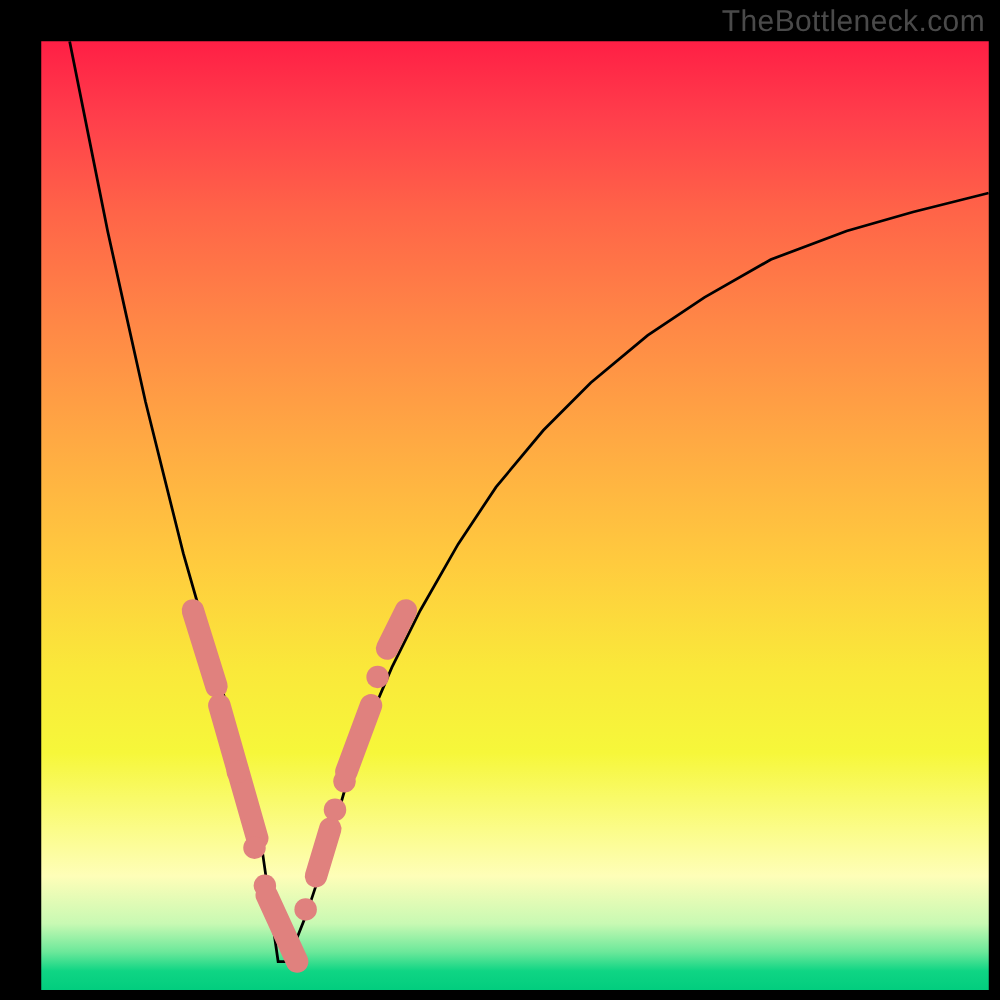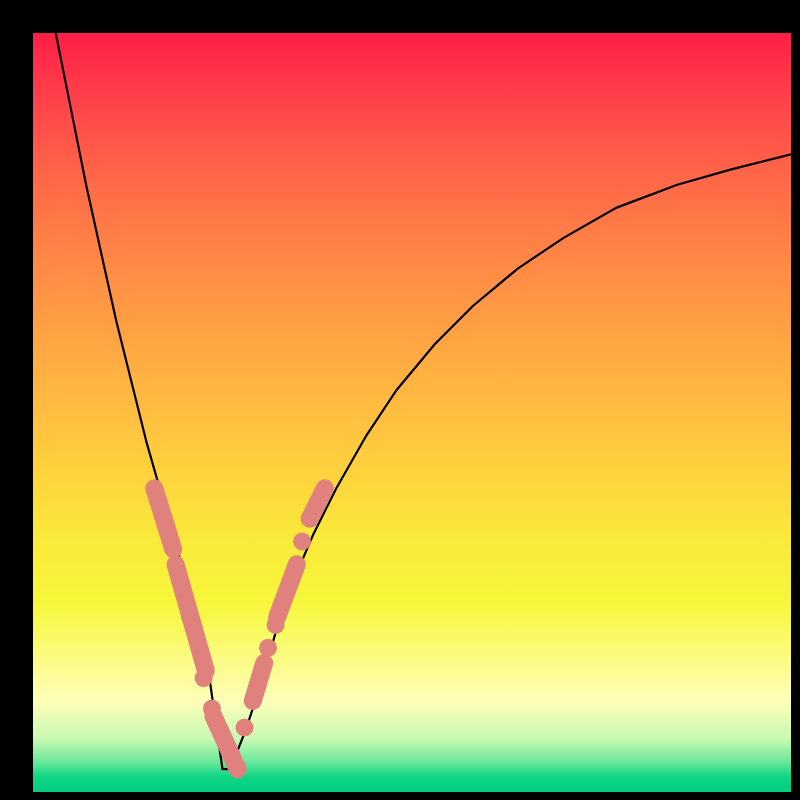--- a/index.html
+++ b/index.html
@@ -87,13 +87,14 @@
           <circle cx="211.5" cy="694.5" r="9" class="mark"></circle>
           <line x1="219.8" y1="667.9" x2="231.2" y2="630.0" stroke="#e0817e" stroke-width="18" stroke-linecap="round"></line>
           <circle cx="235.0" cy="614.8" r="9" class="mark"></circle>
           <circle cx="242.6" cy="592.0" r="9" class="mark"></circle>
           <line x1="244.1" y1="584.4" x2="263.8" y2="531.3" stroke="#e0817e" stroke-width="18" stroke-linecap="round"></line>
           <circle cx="269.1" cy="508.5" r="9" class="mark"></circle>
           <line x1="276.7" y1="485.8" x2="291.8" y2="455.4" stroke="#e0817e" stroke-width="18" stroke-linecap="round"></line>
         </g>
     </svg>
   </div>
+  <div class="watermark">TheBottleneck.com</div>
 </div>
 
 </body></html>

